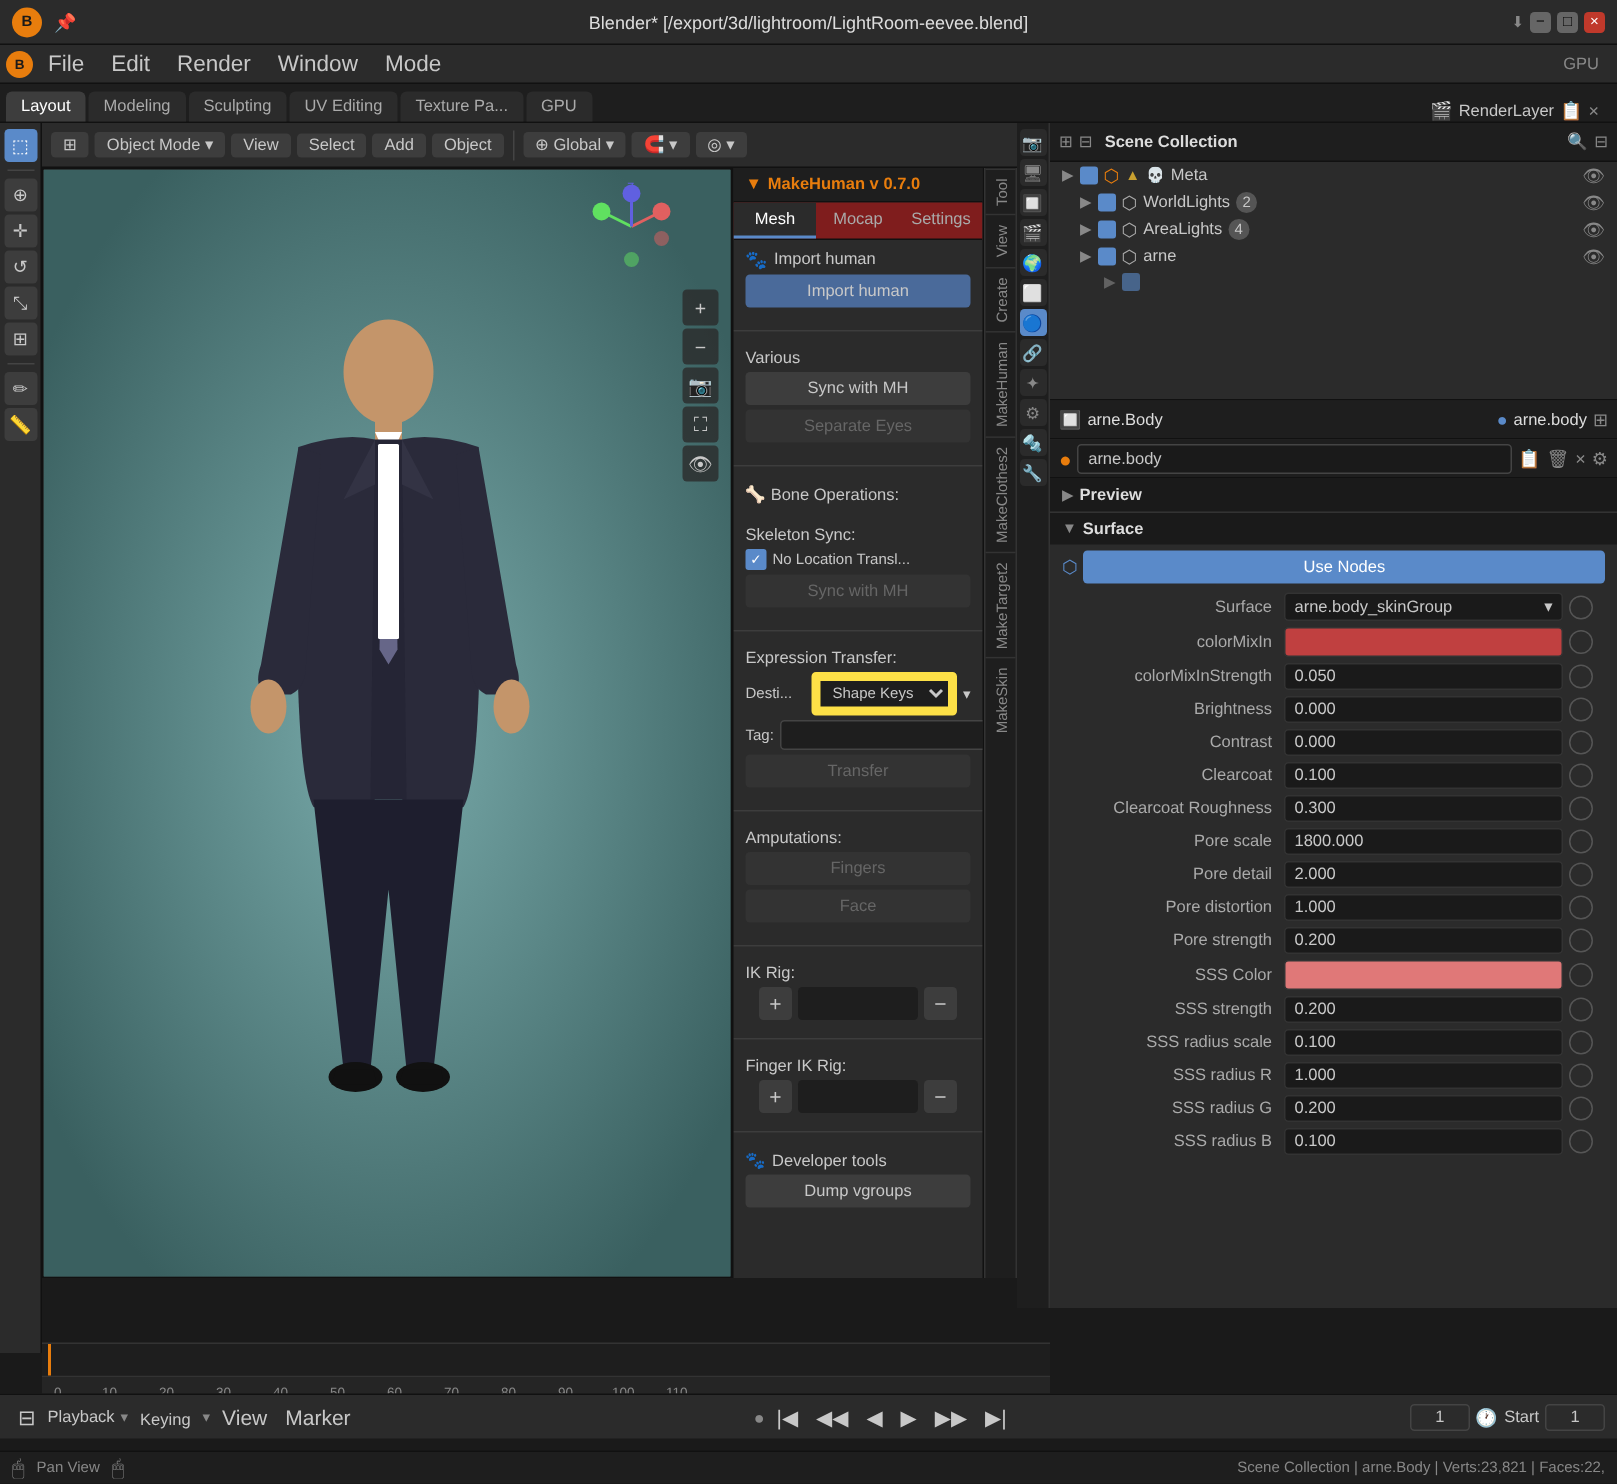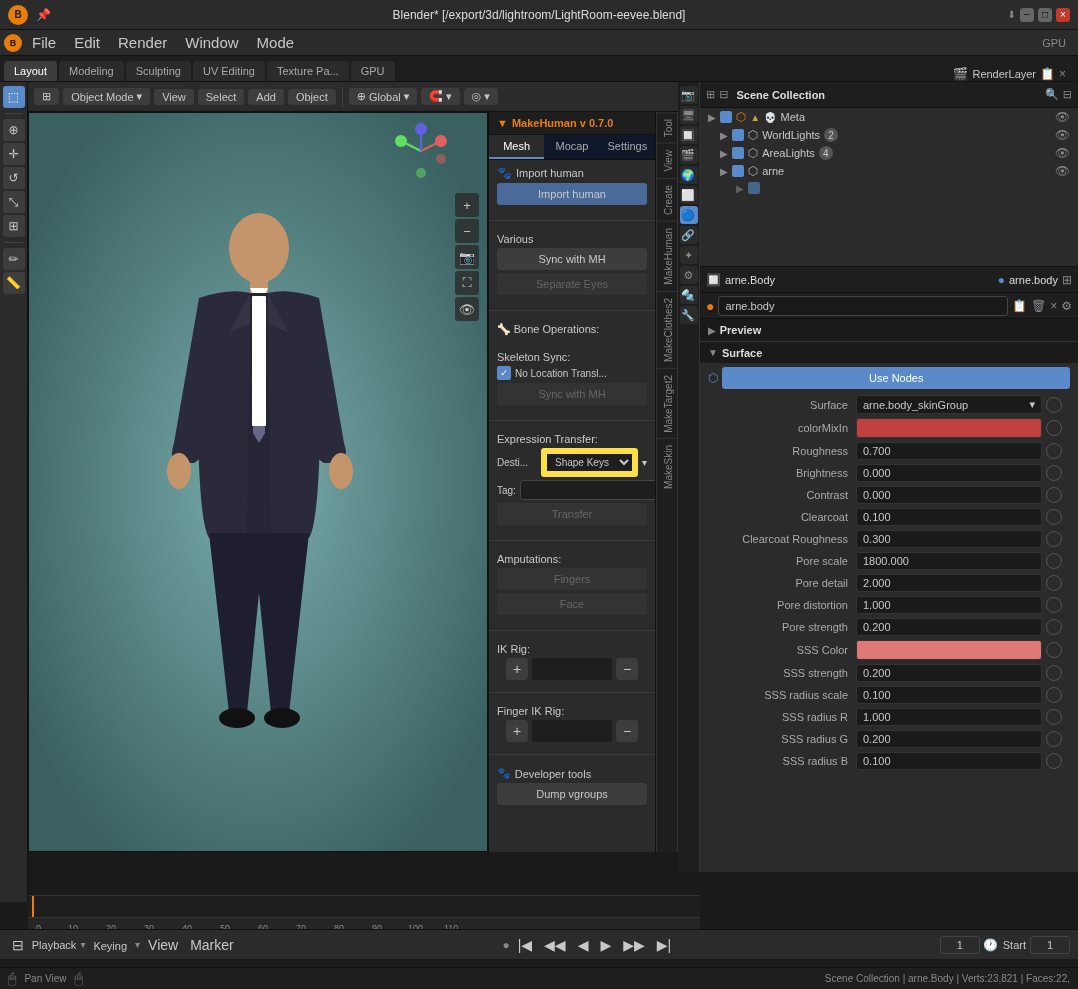--- a/index.html
+++ b/index.html
@@ -202,21 +202,21 @@
       font-size: 11px;
       font-weight: bold;
       color: #e87d0d;
       display: flex;
       align-items: center;
       gap: 4px;
       border-bottom: 1px solid #111;
     }
     .mh-tabs {
       display: flex;
-      background: #0f172a;
+      background: #7f1d1d;
       border-bottom: 1px solid #111;
       align-items: center;
     }
     .mh-tab {
       flex: 1;
       padding: 5px 4px;
       text-align: center;
       cursor: pointer;
       font-size: 11px;
       color: #aaa;
@@ -838,26 +838,26 @@
           </div>
           <span class="prop-circle"></span>
         </div>
 
         <div class="prop-row">
           <span class="prop-label">colorMixIn</span>
           <div class="prop-color" style="background:#c04040;"></div>
           <span class="prop-circle"></span>
         </div>
 
-
-        <div class="prop-row">
-          <span class="prop-label">Roughness</span>
-          <div class="prop-value">0.700</div>
-          <span class="prop-circle"></span>
-        </div>
+        <div class="prop-row">
+          <span class="prop-label">colorMixInStrength</span>
+          <div class="prop-value">0.050</div>
+          <span class="prop-circle"></span>
+        </div>
+
 
         <div class="prop-row">
           <span class="prop-label">Brightness</span>
           <div class="prop-value">0.000</div>
           <span class="prop-circle"></span>
         </div>
 
         <div class="prop-row">
           <span class="prop-label">Contrast</span>
           <div class="prop-value">0.000</div>

